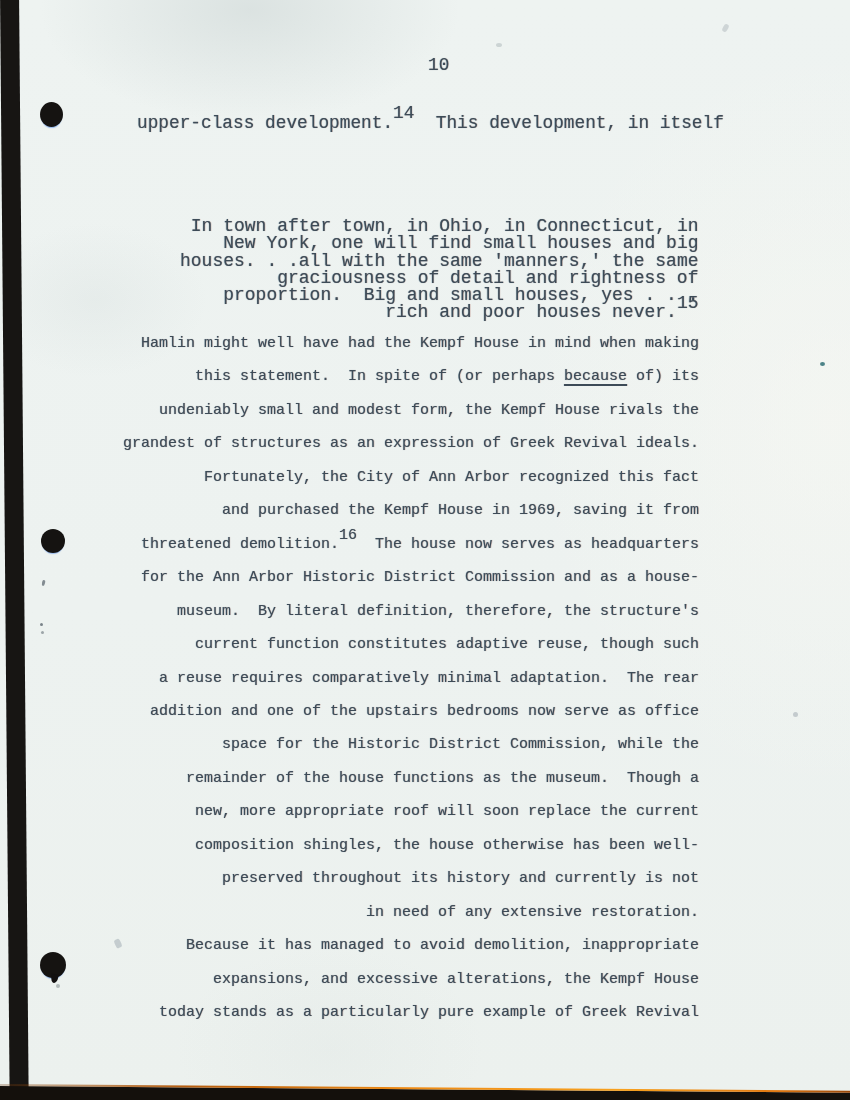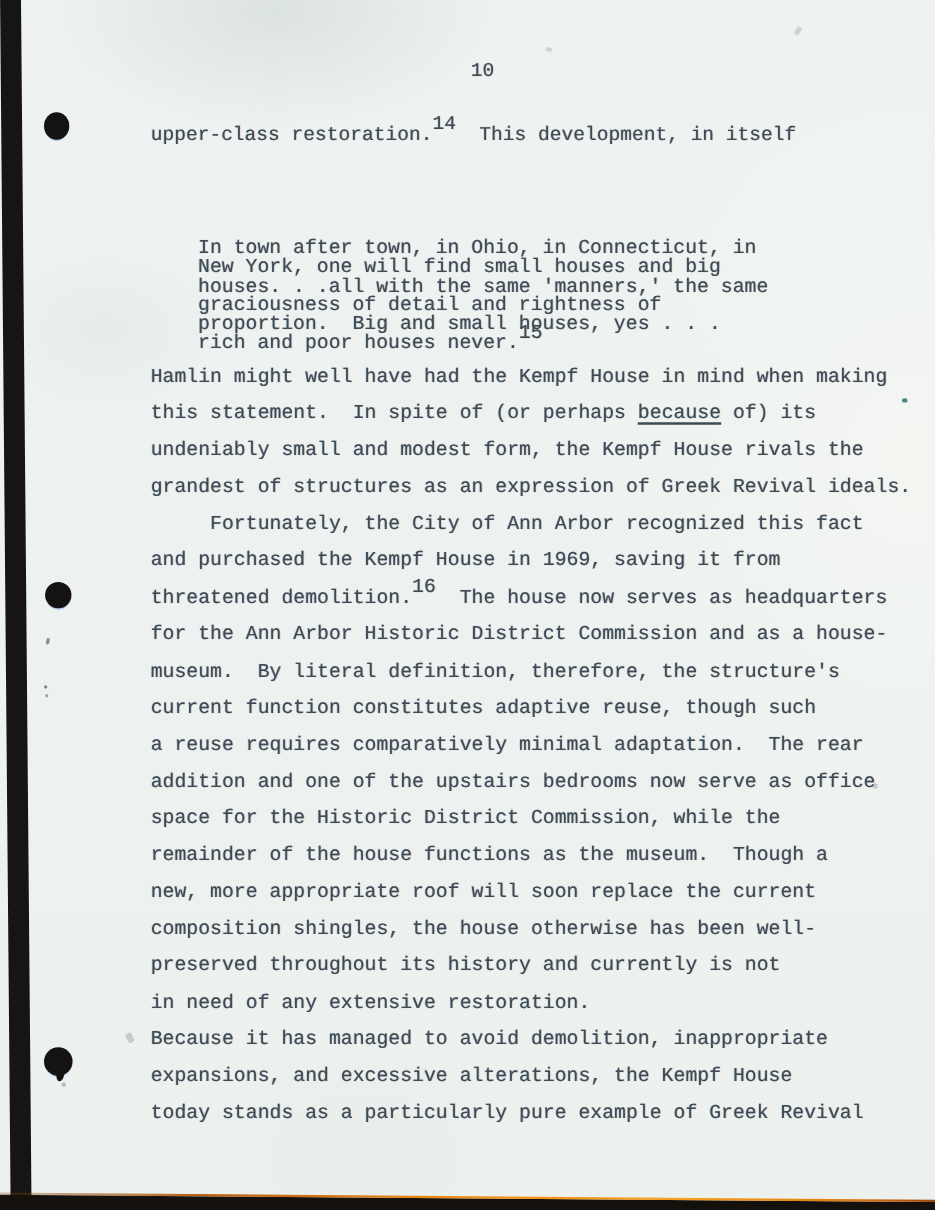--- a/index.html
+++ b/index.html
@@ -3,20 +3,21 @@
 <meta charset="utf-8">
 <style>
   html, body { margin:0; padding:0; background:#0e0e0e; }
   body { width:850px; height:1100px; overflow:hidden; }
 
   .scan {
     position:relative; width:850px; height:1100px; overflow:hidden;
     background:var(--paper, #edf2f0);
     font-family:"Liberation Mono","DejaVu Sans Mono",monospace;
     color:var(--ink, #3d4b57);
+    text-align:right;
   }
   .paper {
     position:absolute; inset:0;
     background:
       radial-gradient(ellipse 300px 160px at 250px 10px, rgba(170,184,184,0.28), transparent 70%),
       radial-gradient(ellipse 160px 110px at 95px 300px, rgba(190,202,202,0.16), transparent 70%),
       radial-gradient(ellipse 220px 150px at 330px 1050px, rgba(205,214,212,0.14), transparent 70%),
       radial-gradient(ellipse 420px 520px at 830px 420px, rgba(248,248,242,0.55), transparent 72%),
       linear-gradient(180deg, #eef3f1 0%, #edf2f0 55%, #ecf1ee 100%);
   }
@@ -63,21 +64,21 @@
   .sp8 { left:56px;  top:984px; width:4px; height:4px; background:#6a7578; opacity:.45; }
 
   
   .txt {
     position:absolute; white-space:pre;
     text-shadow:0.6px 0 0 rgba(168,62,32,0.20), -0.6px 0 0 rgba(40,112,150,0.20), 0 0 1px rgba(61,75,87,0.38);
   }
   .pagenum   { left:428px; top:55px;  font-size:17.8px; line-height:20px; }
   .para-top  { left:137px; top:107px; font-size:17.8px; line-height:33.45px; }
   .quote     { left:180px; top:218px; font-size:18px; line-height:17.3px; }
-  .body-blk  { left:137px; top:327px; font-size:18px; line-height:33.45px; }
+  .body-blk  { left:123px; top:327px; font-size:15px; line-height:33.45px; }
 
   .tline { white-space:pre; }
   sup.ts { vertical-align:baseline; position:relative; top:-0.55em; font-size:1em; line-height:0; }
   .tu { text-decoration:underline; text-underline-offset:3.5px; text-decoration-thickness:1.5px; }
 </style>
 </head>
 <body>
 
 <div class="scan">
   <div class="paper"></div>
@@ -95,18 +96,18 @@
   <div class="speck sp2"></div>
   <div class="speck sp3"></div>
   <div class="speck sp4"></div>
   <div class="speck sp5"></div>
   <div class="speck sp6"></div>
   <div class="speck sp7"></div>
   <div class="speck sp8"></div>
 
   <div class="txt pagenum">10</div>
 
-  <div class="txt para-top"><div class="tline"><span>upper-class restoration.</span><sup class="ts">14</sup><span>  This development, in itself</span></div></div>
+  <div class="txt para-top"><div class="tline"><span>upper-class development.</span><sup class="ts">14</sup><span>  This development, in itself</span></div></div>
 
   <div class="txt quote"><div class="tline"><span>In town after town, in Ohio, in Connecticut, in</span></div><div class="tline"><span>New York, one will find small houses and big</span></div><div class="tline"><span>houses. . .all with the same 'manners,' the same</span></div><div class="tline"><span>graciousness of detail and rightness of</span></div><div class="tline"><span>proportion.  Big and small houses, yes . . .</span></div><div class="tline"><span>rich and poor houses never.</span><sup class="ts">15</sup></div></div>
 
   <div class="txt body-blk"><div class="tline"><span>Hamlin might well have had the Kempf House in mind when making</span></div><div class="tline"><span>this statement.  In spite of (or perhaps </span><span class="tu">because</span><span> of) its</span></div><div class="tline"><span>undeniably small and modest form, the Kempf House rivals the</span></div><div class="tline"><span>grandest of structures as an expression of Greek Revival ideals.</span></div><div class="tline"><span>     Fortunately, the City of Ann Arbor recognized this fact</span></div><div class="tline"><span>and purchased the Kempf House in 1969, saving it from</span></div><div class="tline"><span>threatened demolition.</span><sup class="ts">16</sup><span>  The house now serves as headquarters</span></div><div class="tline"><span>for the Ann Arbor Historic District Commission and as a house-</span></div><div class="tline"><span>museum.  By literal definition, therefore, the structure's</span></div><div class="tline"><span>current function constitutes adaptive reuse, though such</span></div><div class="tline"><span>a reuse requires comparatively minimal adaptation.  The rear</span></div><div class="tline"><span>addition and one of the upstairs bedrooms now serve as office</span></div><div class="tline"><span>space for the Historic District Commission, while the</span></div><div class="tline"><span>remainder of the house functions as the museum.  Though a</span></div><div class="tline"><span>new, more appropriate roof will soon replace the current</span></div><div class="tline"><span>composition shingles, the house otherwise has been well-</span></div><div class="tline"><span>preserved throughout its history and currently is not</span></div><div class="tline"><span>in need of any extensive restoration.</span></div><div class="tline"><span>Because it has managed to avoid demolition, inappropriate</span></div><div class="tline"><span>expansions, and excessive alterations, the Kempf House</span></div><div class="tline"><span>today stands as a particularly pure example of Greek Revival</span></div></div>
 </div>
 
 </body></html>

